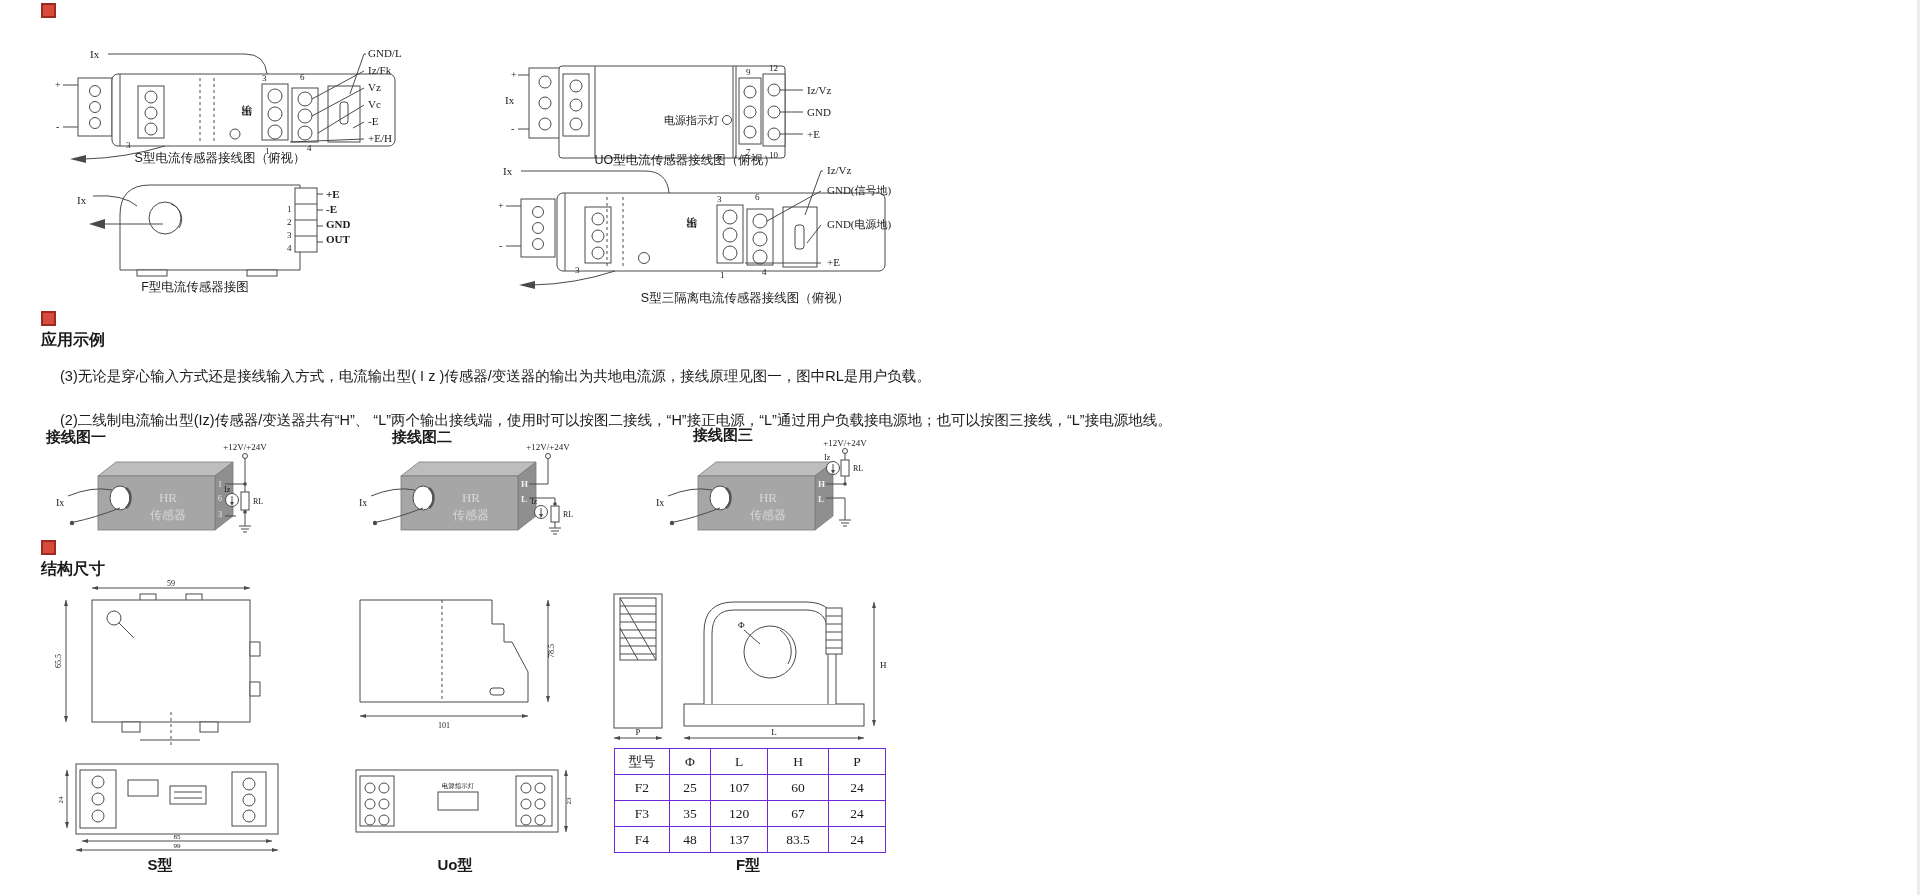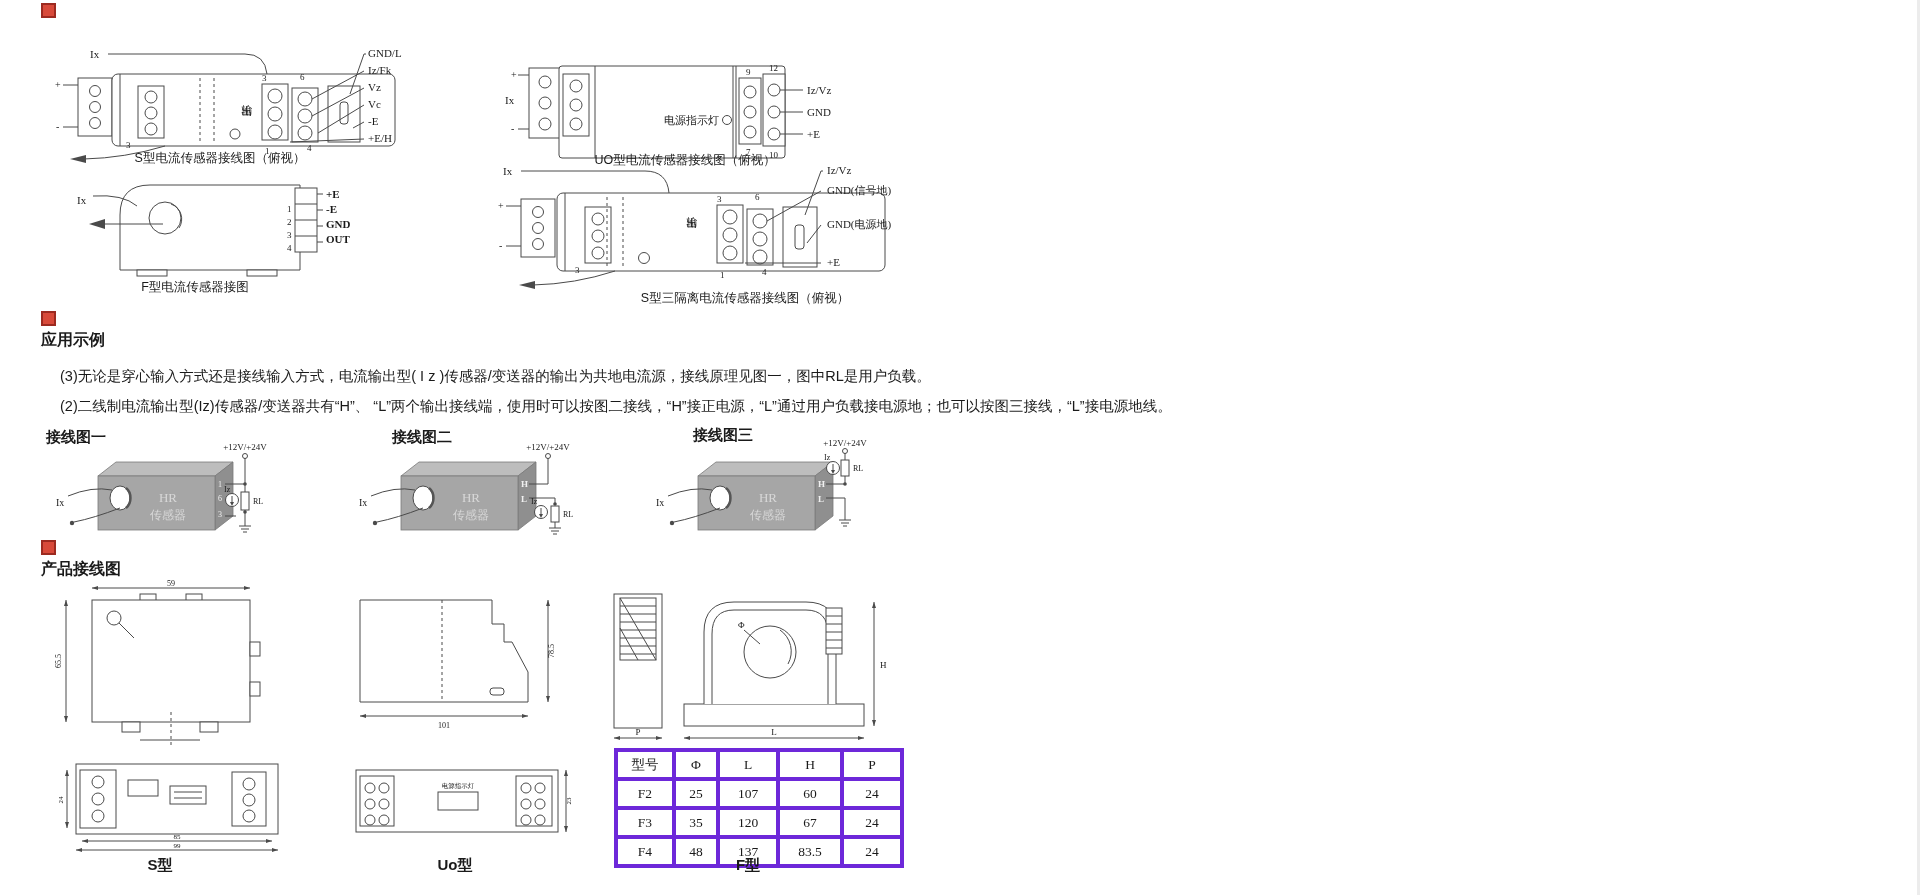--- a/index.html
+++ b/index.html
@@ -14,21 +14,21 @@
   .cap2{font-size:15px;font-weight:bold;text-align:center;}
   .dlabel{font-size:15px;font-weight:bold;}
   svg{overflow:visible;}
   .ln{fill:none;stroke:#4a4a4a;stroke-width:1;}
   .lnd{fill:none;stroke:#4a4a4a;stroke-width:1;stroke-dasharray:3,3;}
   .fw{fill:#ffffff;stroke:#4a4a4a;stroke-width:1;}
   .ah{fill:#4a4a4a;stroke:none;}
   .tx{font-family:"Liberation Serif",serif;fill:#1a1a1a;}
   .gtx{font-family:"Liberation Serif",serif;fill:#d8d8d8;}
   table.spec{border-collapse:collapse;font-family:"Liberation Serif",serif;font-size:13.5px;}
-  table.spec td{border:4px solid #6d28d9;text-align:center;padding:0;height:25px;}
+  table.spec td{border:1px solid #6d28d9;text-align:center;padding:0;height:25px;}
   .edge{position:absolute;right:0;top:0;width:3px;height:895px;background:#ececec;}
 </style>
 </head>
 <body>
 
 <div id="page">
   <div class="edge"></div>
 
   <div class="abs marker" style="left:41px;top:3px;"></div>
 
@@ -195,21 +195,21 @@
     <text class="tx" x="332" y="65" font-size="11">GND(电源地)</text>
     <text class="tx" x="332" y="103" font-size="11">+E</text>
     <path class="ln" d="M120,108 Q80,121 38,122"></path>
     <polygon class="ah" points="40,118 24,122 40,126"></polygon>
   </svg>
   <div class="abs cap" style="left:585px;top:290px;width:320px;">S型三隔离电流传感器接线图（俯视）</div>
 
   <div class="abs marker" style="left:41px;top:311px;"></div>
   <div class="abs h2" style="left:41px;top:330px;">应用示例</div>
   <div class="abs para" style="left:60px;top:367px;">(3)无论是穿心输入方式还是接线输入方式，电流输出型( I z )传感器/变送器的输出为共地电流源，接线原理见图一，图中RL是用户负载。</div>
-  <div class="abs para" style="left:60px;top:397px;">(2)二线制电流输出型(Iz)传感器/变送器共有“H”、 “L”两个输出接线端，使用时可以按图二接线，“H”接正电源，“L”通过用户负载接电源地；也可以按图三接线，“L”接电源地线。</div>
+  <div class="abs para" style="left:60px;top:411px;">(2)二线制电流输出型(Iz)传感器/变送器共有“H”、 “L”两个输出接线端，使用时可以按图二接线，“H”接正电源，“L”通过用户负载接电源地；也可以按图三接线，“L”接电源地线。</div>
 
   <div class="abs dlabel" style="left:46px;top:428px;">接线图一</div>
   <div class="abs dlabel" style="left:392px;top:428px;">接线图二</div>
   <div class="abs dlabel" style="left:693px;top:426px;">接线图三</div>
 
   <svg class="abs" style="left:40px;top:440px;" width="240" height="100" viewBox="0 0 240 100">
     <text class="tx" x="205" y="10" font-size="9" text-anchor="middle">+12V/+24V</text>
     <circle class="fw" cx="205" cy="16" r="2.5"></circle>
     <polygon points="58,36 76,22 193,22 175,36" fill="#bdbdbd" stroke="#7a7a7a" stroke-width="0.8"></polygon>
     <polygon points="175,36 193,22 193,76 175,90" fill="#8f8f8f" stroke="#7a7a7a" stroke-width="0.8"></polygon>
@@ -290,21 +290,21 @@
     <text class="tx" x="184" y="24" font-size="8">Iz</text>
     <rect class="fw" x="201" y="24" width="8" height="16"></rect>
     <text class="tx" x="213" y="35" font-size="8">RL</text>
     <path class="ln" d="M205,40 V48 M186,48 H205"></path>
     <circle class="ah" cx="205" cy="48" r="1.8"></circle>
     <path class="ln" d="M186,62 H205 V84"></path>
     <path class="ln" d="M199,84 H211 M201,87 H209 M203,90 H207"></path>
   </svg>
 
   <div class="abs marker" style="left:41px;top:540px;"></div>
-  <div class="abs h2" style="left:41px;top:559px;">产品接线图</div>
+  <div class="abs h2" style="left:41px;top:559px;">结构尺寸</div>
 
   <svg class="abs" style="left:52px;top:584px;" width="240" height="168" viewBox="0 0 240 168">
     <path class="ln" d="M40,4 H198"></path>
     <polygon class="ah" points="46,2 40,4 46,6"></polygon>
       <polygon class="ah" points="192,2 198,4 192,6"></polygon>
     <text class="tx" x="119" y="2" font-size="8" text-anchor="middle">59</text>
     <rect class="fw" x="88" y="10" width="16" height="7"></rect>
     <rect class="fw" x="134" y="10" width="16" height="7"></rect>
     <rect class="fw" x="40" y="16" width="158" height="122"></rect>
     <circle class="fw" cx="62" cy="34" r="7"></circle>

